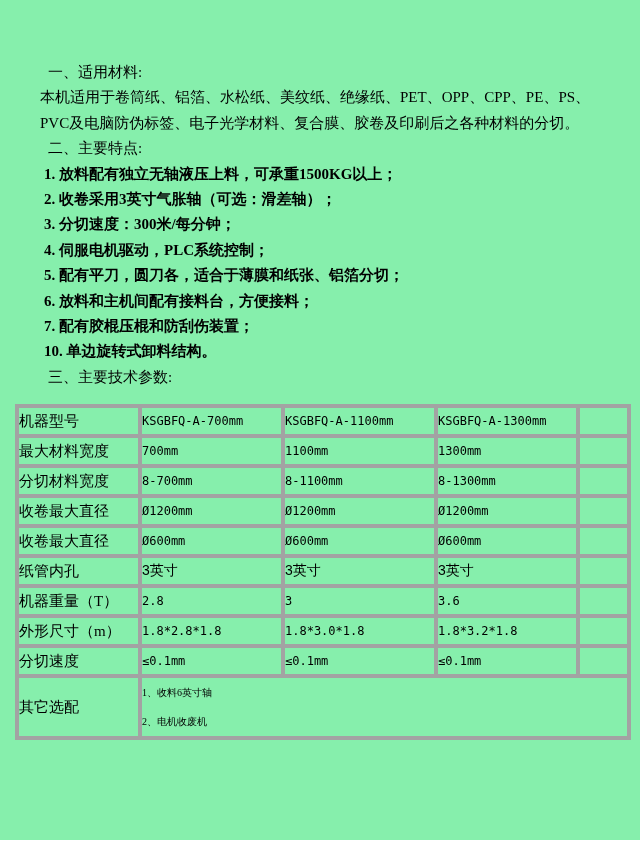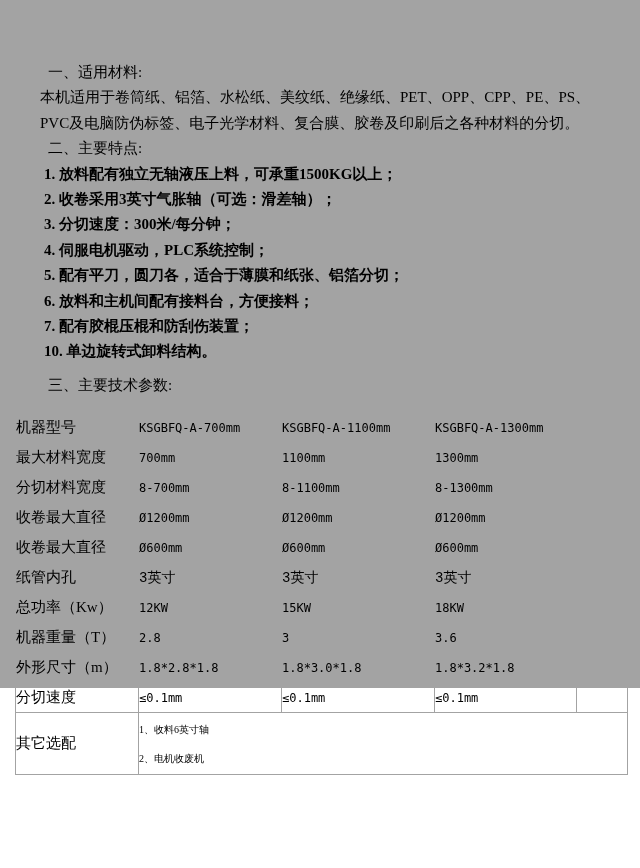--- a/index.html
+++ b/index.html
@@ -9,70 +9,70 @@
   }
   body {
     width: 640px;
     height: 868px;
     overflow: hidden;
     font-family: "Liberation Serif", "DejaVu Serif", serif;
     color: #000000;
   }
   .page {
     width: 640px;
-    height: 688px;
+    height: 840px;
     position: relative;
-    background: #a3a3a3;
+    background: #86efac;
   }
   .textblock {
     padding: 60px 36px 0 40px;
     font-size: 15px;
     line-height: 25.4px;
   }
   .sec-heading {
     padding-left: 8px;
   }
   .sec-heading.sec3 {
-    margin-top: 8px;
+    margin-top: 0;
   }
   .para-line {
     padding-left: 0;
   }
   .feature-line {
     padding-left: 4px;
     font-weight: bold;
   }
   table.spec {
     border-collapse: collapse;
     table-layout: fixed;
     width: 612px;
     margin: 14px 0 0 15px;
     font-size: 15px;
   }
   table.spec td {
-    border: 1px solid #a3a3a3;
+    border: 4px solid #a3a3a3;
     vertical-align: middle;
     padding: 0;
     overflow: hidden;
     white-space: nowrap;
     margin-left: 44px;
   }
   table.spec tr.r { height: 30px; }
   table.spec tr.r-tall { height: 62px; }
   td.lbl {
     padding-left: 10px;
     font-size: 15px;
   }
   td.val {
     padding-left: 8px;
     font-family: "DejaVu Sans Mono", "Liberation Mono", monospace;
     font-size: 12px;
   }
   td.val.cjk {
-    font-family: Liberation Mono, monospace;
+    font-family: Liberation Sans, sans-serif;
     font-size: 14px;
   }
   td.span-val {
     padding-left: 40px;
   }
   td.span-lines {
     padding-left: 12px;
     font-family: "Liberation Serif", "DejaVu Serif", serif;
     font-size: 10px;
   }
@@ -152,27 +152,20 @@
         <td class="empty-cell"></td>
       </tr>
       <tr class="r">
         <td class="lbl">纸管内孔</td>
         <td class="val cjk">3英寸</td>
         <td class="val cjk">3英寸</td>
         <td class="val cjk">3英寸</td>
         <td class="empty-cell"></td>
       </tr>
       <tr class="r">
-        <td class="lbl">总功率（Kw）</td>
-        <td class="val">12KW</td>
-        <td class="val">15KW</td>
-        <td class="val">18KW</td>
-        <td class="empty-cell"></td>
-      </tr>
-      <tr class="r">
         <td class="lbl">机器重量（T）</td>
         <td class="val">2.8</td>
         <td class="val">3</td>
         <td class="val">3.6</td>
         <td class="empty-cell"></td>
       </tr>
       <tr class="r">
         <td class="lbl">外形尺寸（m）</td>
         <td class="val">1.8*2.8*1.8</td>
         <td class="val">1.8*3.0*1.8</td>

